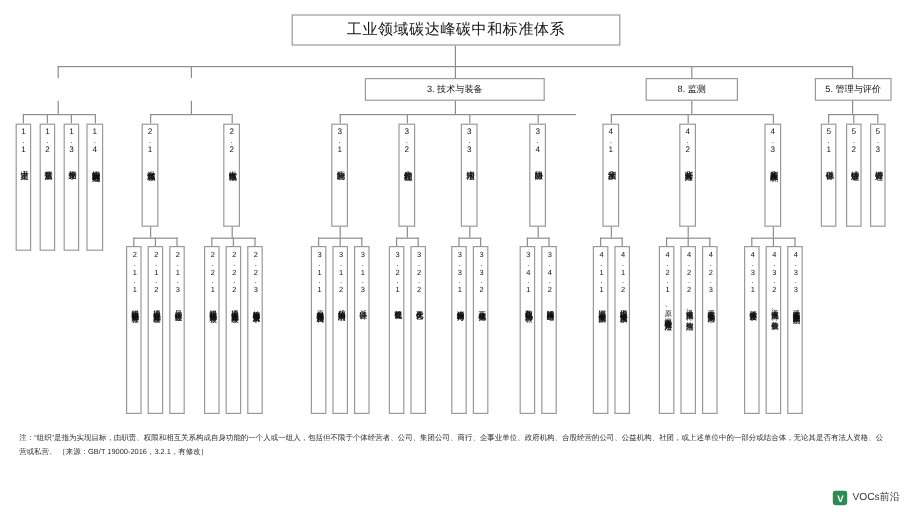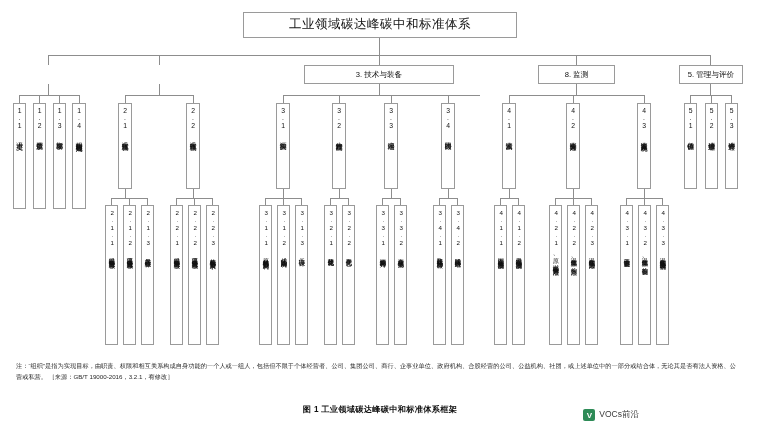--- a/index.html
+++ b/index.html
@@ -1,21 +1,21 @@
 <!DOCTYPE html>
 <html><head>
 <meta charset="utf-8">
 <style>
   html,body{margin:0;padding:0;}
   body{
     width:760px;height:427px;background:#ffffff;
     font-family:"Liberation Sans","DejaVu Sans",sans-serif;
     color:#1a1a1a;overflow:hidden;position:relative;
   }
-  #stage{position:relative;width:649px;height:427px;text-decoration:underline;}
+  #stage{position:relative;width:760px;height:427px;text-decoration:underline;}
 
   
   .box{
     position:absolute;border:1px solid #9a9a9a;background:#fff;
     box-sizing:border-box;display:flex;align-items:center;
     justify-content:center;text-align:center;color:#111;
     line-height:1.05;
   }
   .h-box{ font-size:8.5px; padding:1px 2px; }
   .title-box{ font-size:12.5px; letter-spacing:.5px; }
@@ -217,20 +217,19 @@
   <div class="ln lv" style="left:690px;top:95px;height:8px;"></div>
   <div class="box v-box v3" style="left:684px;top:103px;width:13px;height:86px;">5.1 低碳评价</div>
 
   <div class="ln lv" style="left:711px;top:95px;height:8px;"></div>
   <div class="box v-box v3" style="left:705px;top:103px;width:13px;height:86px;">5.2 碳排放管理</div>
 
   <div class="ln lv" style="left:731px;top:95px;height:8px;"></div>
   <div class="box v-box v3" style="left:725px;top:103px;width:13px;height:86px;">5.3 碳资产管理</div>
 
   <div class="note">注：“组织”是指为实现目标，由职责、权限和相互关系构成自身功能的一个人或一组人，包括但不限于个体经营者、公司、集团公司、商行、企事业单位、政府机构、合股经营的公司、公益机构、社团，或上述单位中的一部分或结合体，无论其是否有法人资格、公营或私营。 ［来源：GB/T 19000-2016，3.2.1，有修改］</div>
-  <div class="caption">图 1  工业领域碳达峰碳中和标准体系框架</div>
 
   <div class="wm">
     <span class="wm-badge">V</span>
     <span>VOCs前沿</span>
   </div>
 
 </div>
 
 </body></html>

